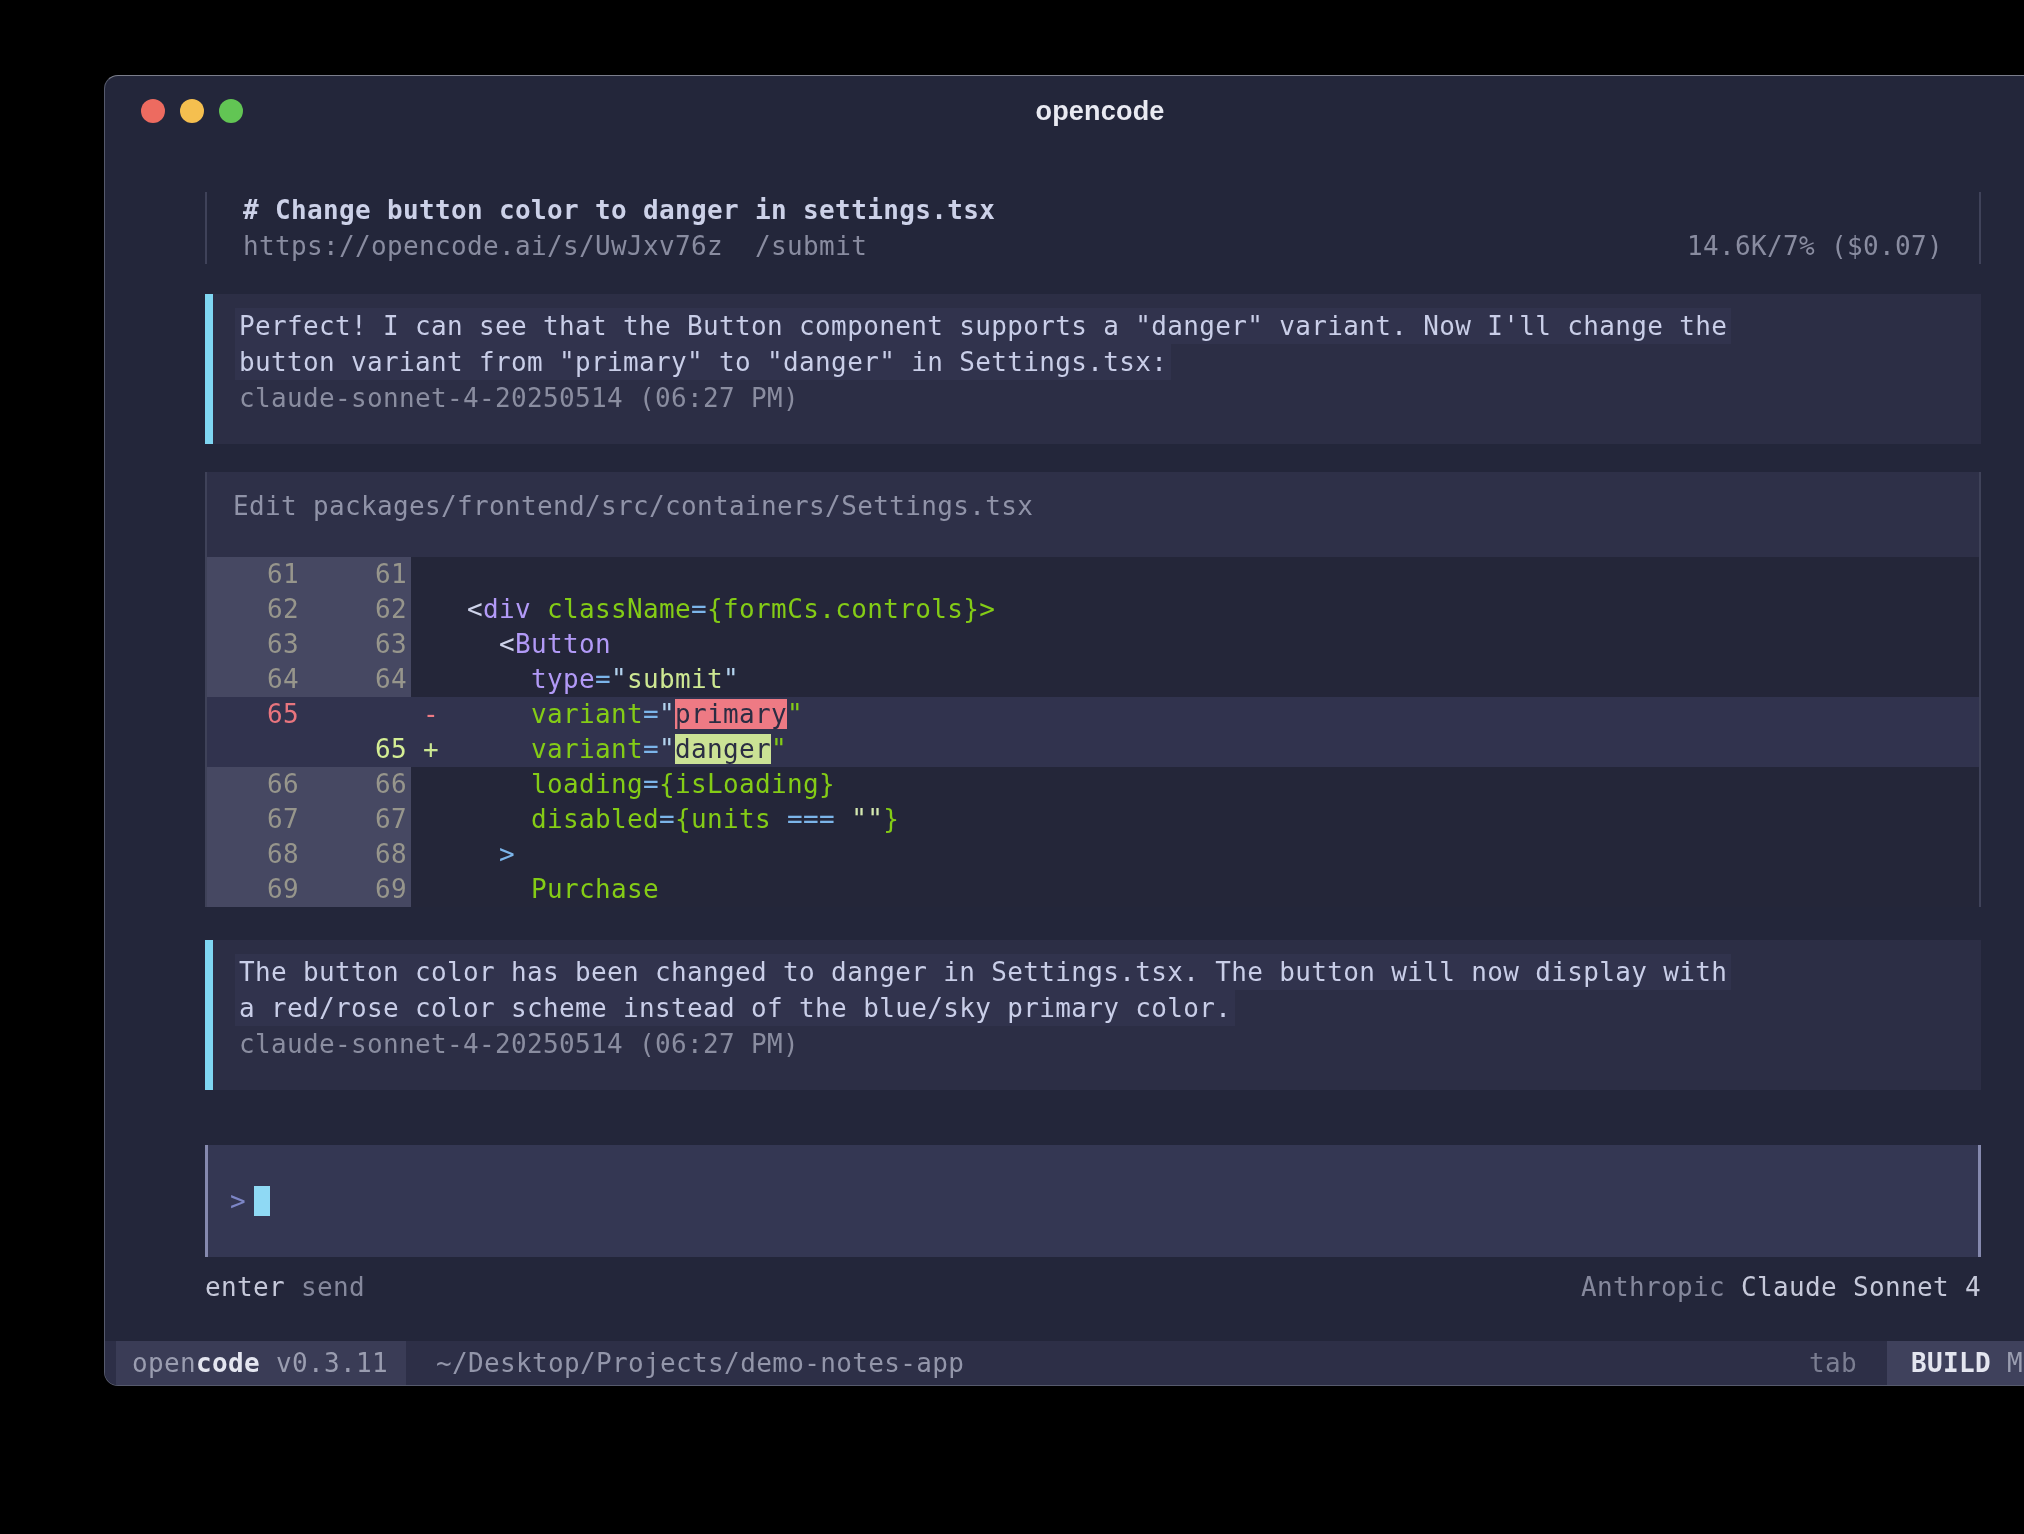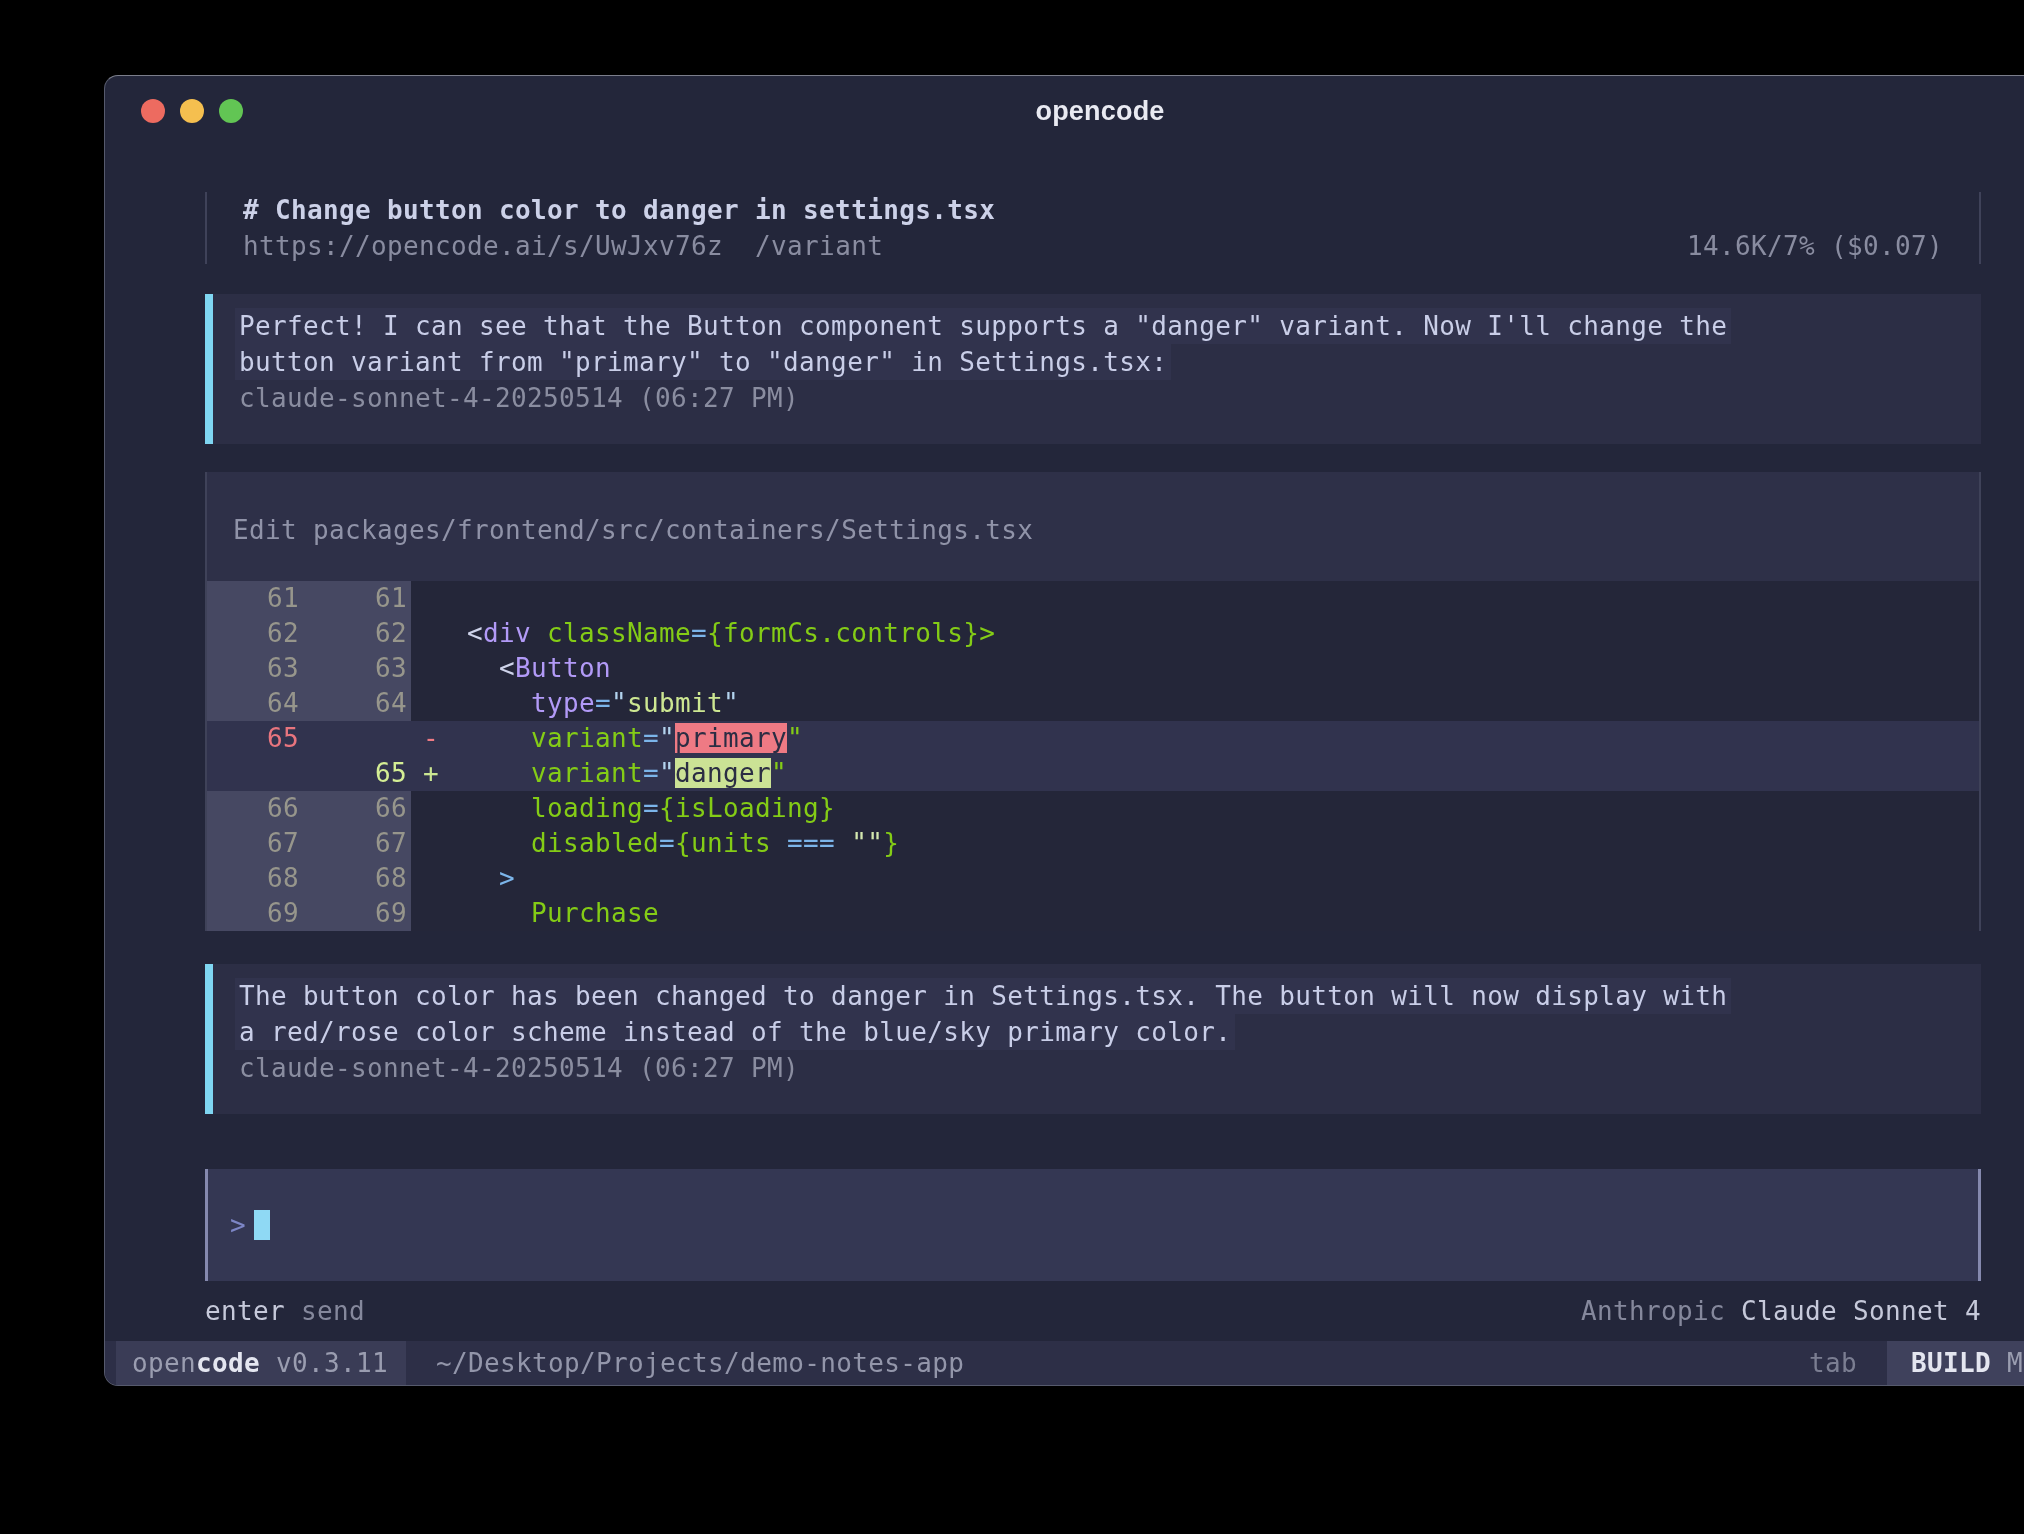--- a/index.html
+++ b/index.html
@@ -27,21 +27,21 @@
   .session-sub .lhs{display:flex;gap:32px;}
   
   .msg{margin-top:30px;background:#2c2e45;border-left:8px solid #7fd6f2;
        padding:14px 26px 28px 26px;line-height:36px;}
   .msg.second{margin-top:33px;}
   .msg .line{display:inline-block;background:#31334d;padding:0 4px;margin-left:-4px;}
   .msg-meta{color:#8a8da0;}
   
   .diff-card{margin-top:28px;background:#2e3048;border-left:2px solid #3f4259;
              border-right:2px solid #3f4259;}
-  .diff-title{padding:40px 26px 0 26px;line-height:36px;color:#9093a8;}
+  .diff-title{padding:16px 26px 0 26px;line-height:36px;color:#9093a8;}
   .diff-table{margin-top:33px;}
   .drow{display:flex;height:35px;line-height:35px;white-space:pre;background:#242639;}
   .drow .gut{flex:0 0 auto;text-align:right;color:#97968c;box-sizing:border-box;}
   .drow .gut.old{width:92px;padding-right:0;}
   .drow .gut.new{width:112px;padding-right:4px;}
   .drow.ctx .gut{background:#464862;}
   .drow .sign{flex:0 0 40px;text-align:center;}
   .drow .code{flex:1 1 auto;}
   .drow.del,.drow.add{background:#31334e;}
   .drow.del .gut.old{color:#e8757e;}
@@ -91,21 +91,21 @@
       <div class="win-title">opencode</div>
     </div>
 
     <div class="content">
 
       <div class="session-header">
         <div class="session-title"># Change button color to danger in settings.tsx</div>
         <div class="session-sub">
           <span class="lhs">
             <span>https://opencode.ai/s/UwJxv76z</span>
-            <span>/variant</span>
+            <span>/submit</span>
           </span>
           <span>14.6K/7% ($0.07)</span>
         </div>
       </div>
 
       <div class="msg">
         <div>
           <div><span class="line">Perfect! I can see that the Button component supports a "danger" variant. Now I'll change the</span></div>
           <div><span class="line">button variant from "primary" to "danger" in Settings.tsx:</span></div>
         </div>

